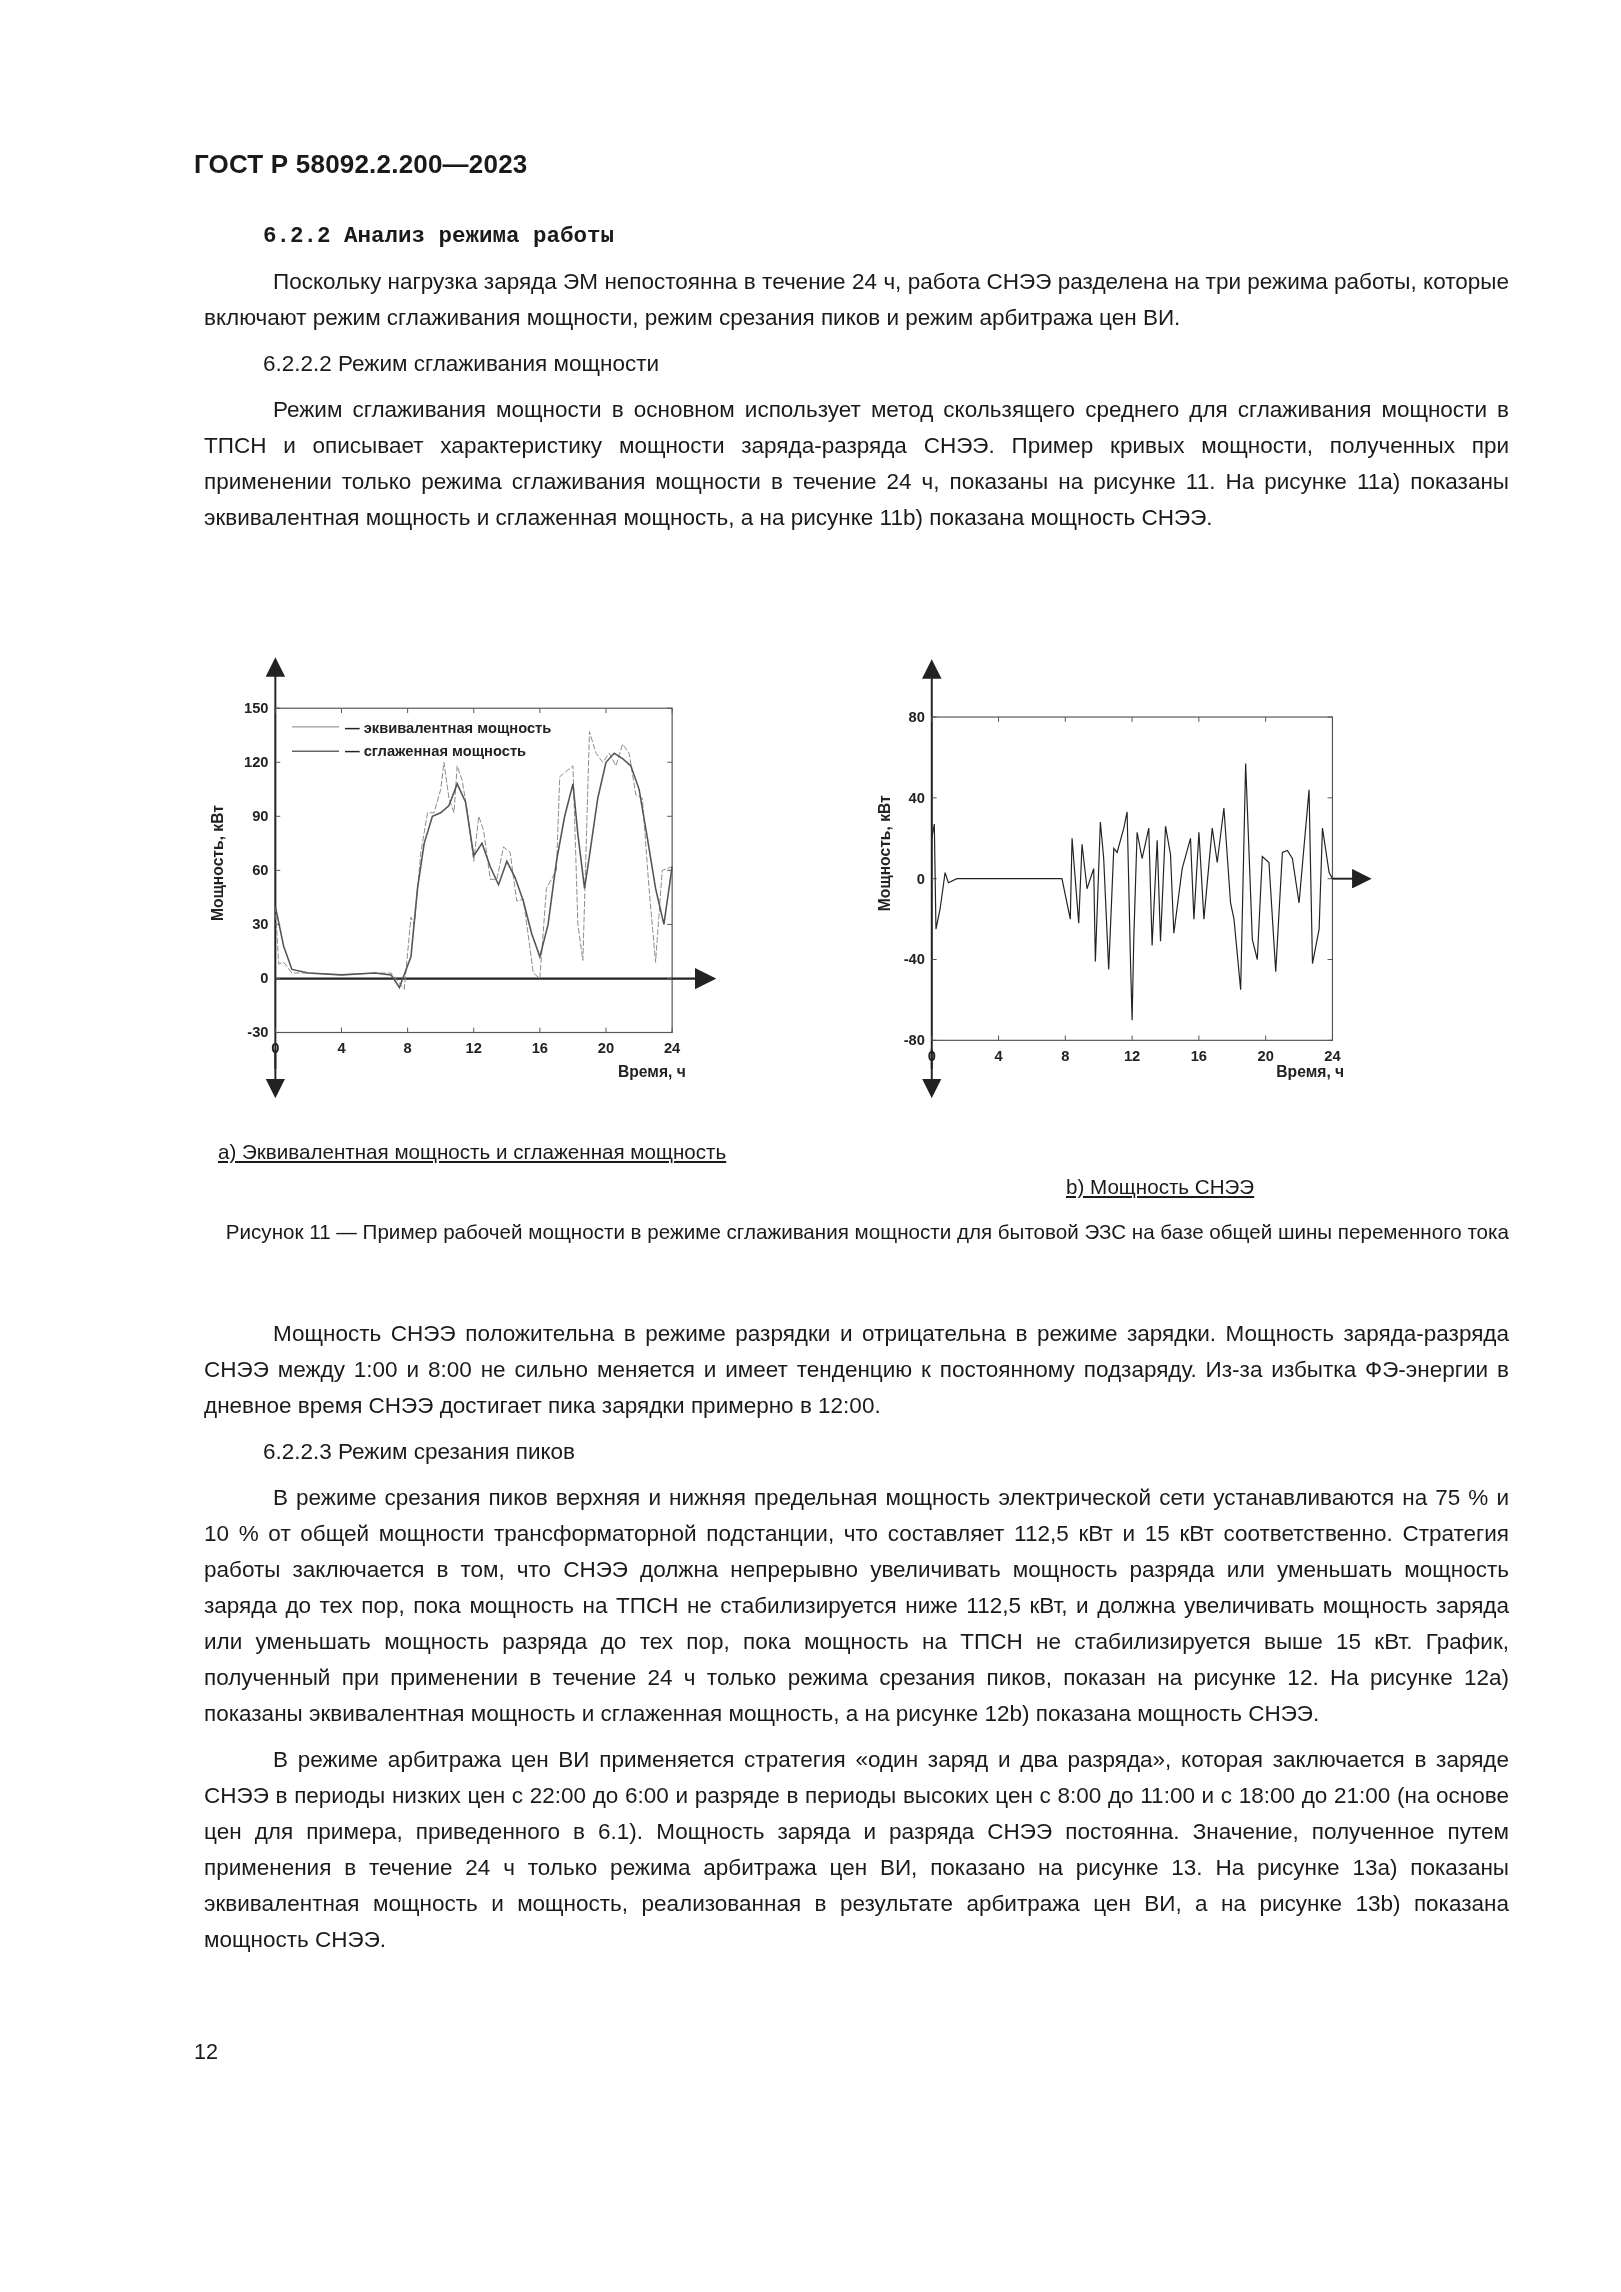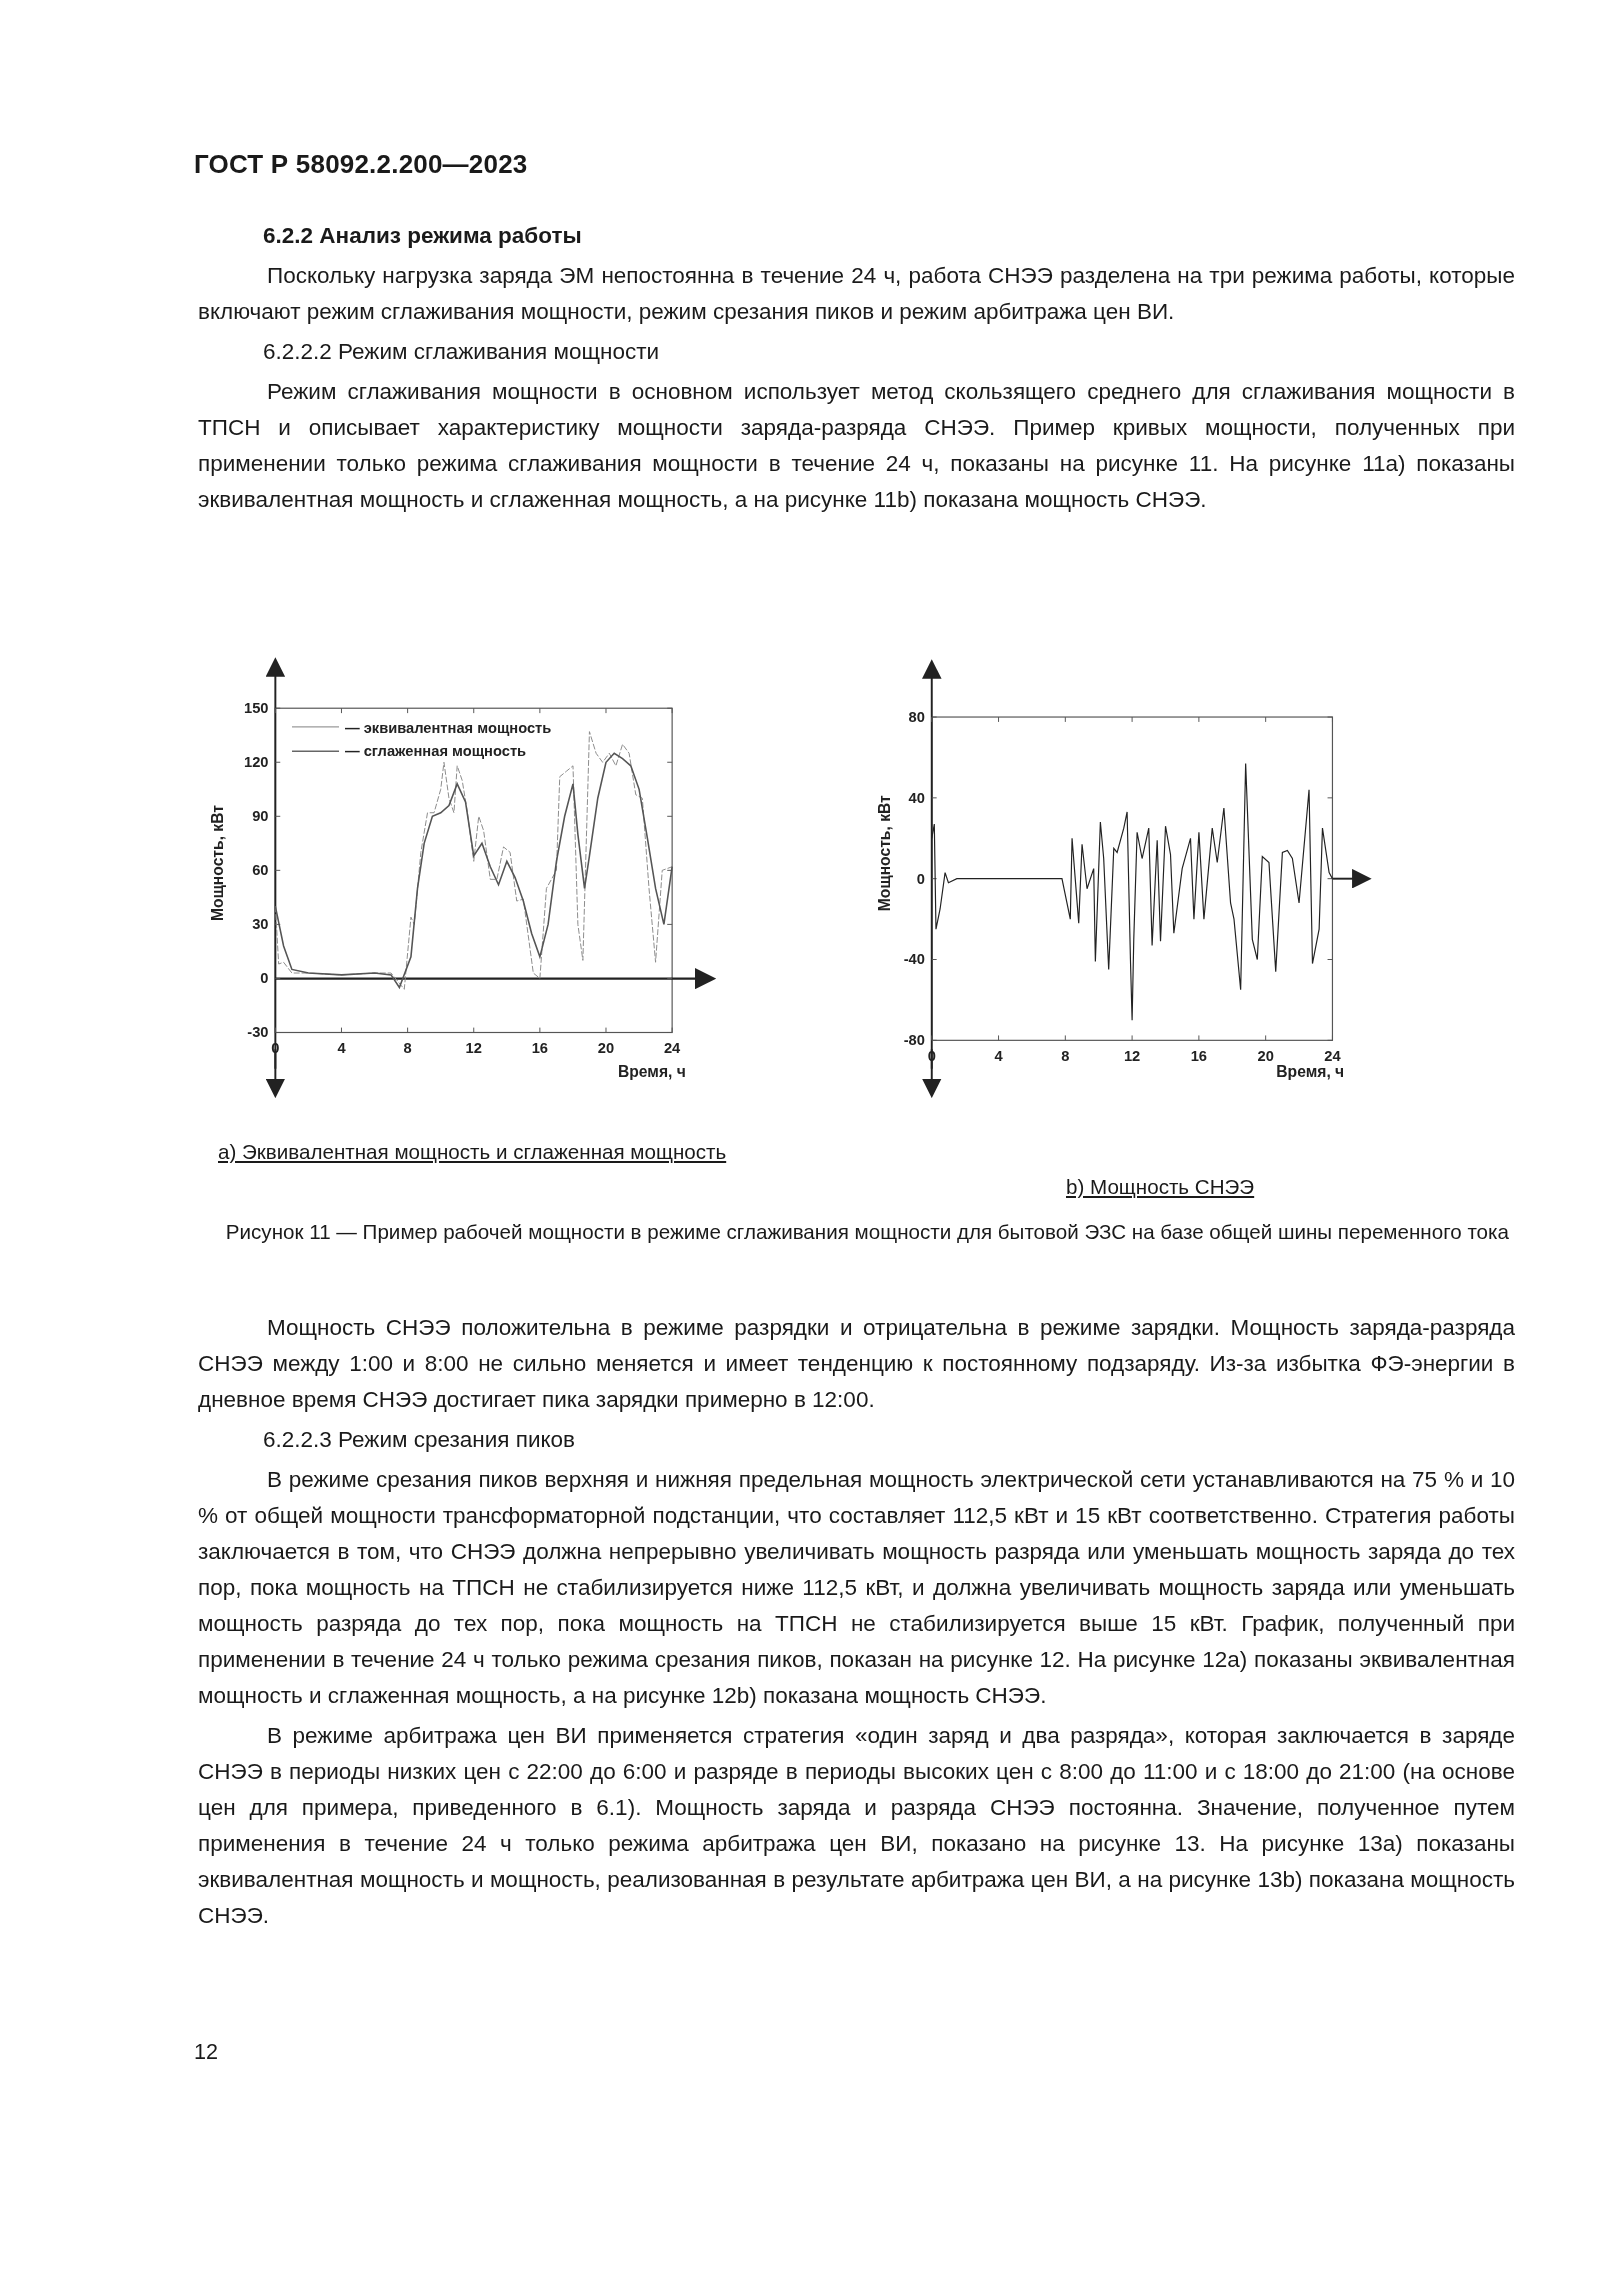--- a/index.html
+++ b/index.html
@@ -1,21 +1,21 @@
 <!DOCTYPE html>
 <html><head>
 <meta charset="utf-8">
 <style>
   html, body { margin:0; padding:0; background:#ffffff; }
   body { width:1621px; height:2293px; position:relative; font-family:"Liberation Sans", sans-serif; color:#1a1a1a; }
   .page-header { position:absolute; left:194px; top:149px; font-size:26px; font-weight:bold; letter-spacing:0.2px; }
   .text-block { position:absolute; left:194px; width:1325px; font-size:22.5px; line-height:36px; }
-  .para { text-align:justify; text-indent:69px; margin:4px; }
+  .para { text-align:justify; text-indent:69px; margin:10px; }
   .heading { margin:0; text-indent:69px; }
-  .heading.bold { font-weight:bold; }
+  .heading.bold { font-weight:bold;font-family:Liberation Mono, monospace; }
   .fig { position:absolute; }
   .subcap { position:absolute; font-size:20.6px;text-decoration:underline; }
   .figcap { position:absolute; left:196px; width:1313px; top:1217px; font-size:20.6px; line-height:29px; text-align:right; }
   .page-num { position:absolute; left:194px; top:2039px; font-size:21.6px; }
   svg text { font-family:"Liberation Sans", sans-serif; }
 </style>
 </head>
 <body>
 
 <div class="page-header">ГОСТ Р 58092.2.200—2023</div>

